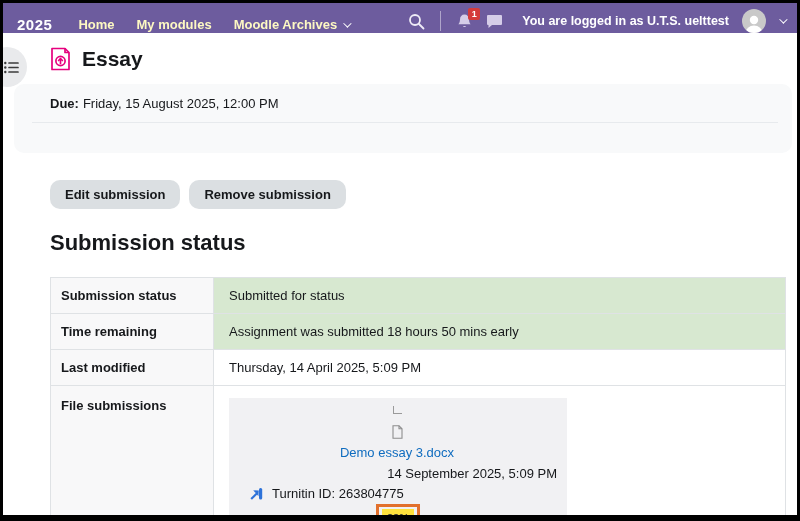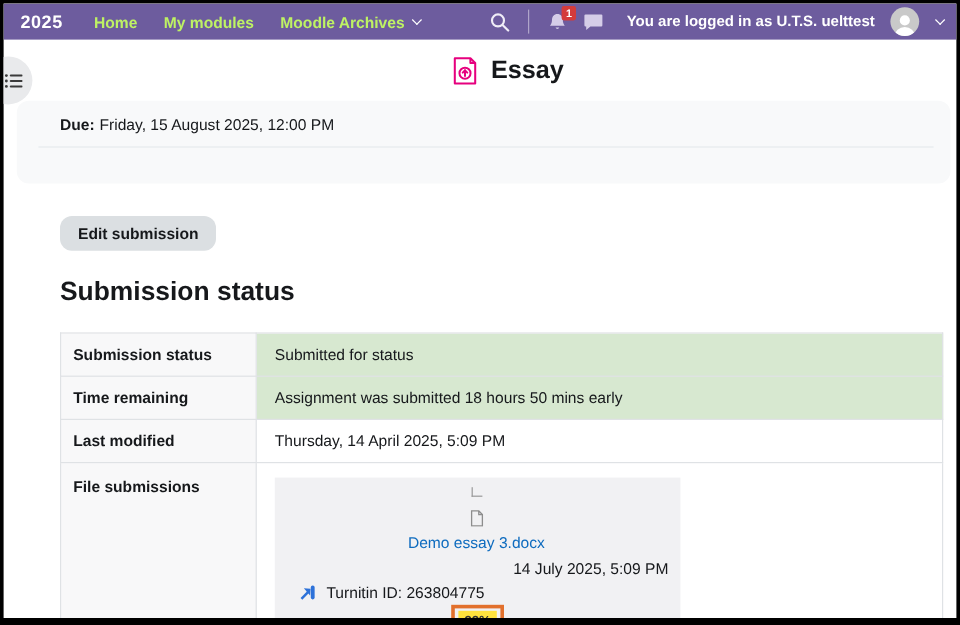--- a/index.html
+++ b/index.html
@@ -8,27 +8,27 @@
     position: relative;
     width: 800px; height: 521px;
     border: 3px solid #000; border-bottom-width: 6px;
     background: #fff; overflow: hidden;
     font-family: "Liberation Sans", sans-serif;
     font-size: 13px; color: #16181b;
   }
   
   .navbar {
     height: 30px; background: #6d5c9e;
-    display: flex; align-items: center; justify-content: space-between;
+    display: flex; align-items: flex-end; justify-content: space-between;
     padding: 0 12px 0 14px; color: #fff;
   }
   .nav-left { display: flex; align-items: center; }
   .brand { font-weight: 700; font-size: 15px; letter-spacing: .5px; margin-right: 26px; cursor: pointer; }
   .nav-links { display: flex; align-items: center; gap: 22px; }
-  .nav-link { font-size: 13px; font-weight: 600; color: #bef264; text-decoration: none; display: flex; align-items: center; gap: 6px; cursor: pointer; }
+  .nav-link { font-size: 13px; font-weight: 600; color: #fef9c3; text-decoration: none; display: flex; align-items: center; gap: 6px; cursor: pointer; }
   .chev-down { width: 6px; height: 6px; border-right: 1.6px solid #fff; border-bottom: 1.6px solid #fff; transform: rotate(45deg) translateY(-2px); display: inline-block; }
   .nav-right { display: flex; align-items: center; gap: 13px; }
   .nav-divider { width: 1px; height: 20px; background: rgba(255,255,255,.45); margin: 0 2px; }
   .icon-btn { position: relative; display: flex; align-items: center; cursor: pointer; }
   .noti-badge {
     position: absolute; top: -5px; right: -7px;
     min-width: 12px; height: 12px; padding: 0 2px;
     background: #d43b3b; border-radius: 2px;
     color: #fff; font-size: 9px; font-weight: 700;
     display: flex; align-items: center; justify-content: center;
@@ -37,21 +37,21 @@
   .avatar { width: 24px; height: 24px; border-radius: 50%; background: #c9c9c9; overflow: hidden; display:flex; align-items:flex-end; justify-content:center; cursor: pointer; }
   
   .drawer-toggle {
     position: absolute; left: -16px; top: 44px;
     width: 40px; height: 40px; border-radius: 50%;
     background: #e9eaec; border: none; cursor: pointer;
     display: flex; align-items: center; justify-content: flex-end;
     padding-right: 8px; z-index: 5;
   }
   
-  .title-row { display: flex; align-items: center; gap: 11px; margin: 14px 0 0 47px; justify-content: center; }
+  .title-row { display: flex; align-items: center; gap: 11px; margin: 14px 0 0 47px; }
   .title-row h1 { font-size: 21px; font-weight: 700; color: #16181b; }
   
   .dates-panel {
     margin: 13px 0 0 11px; width: 778px; height: 69px;
     background: #f8f9fa; border-radius: 10px;
     padding: 9px 0 0 36px; line-height: 21px;
   }
   .dates-panel .lbl { font-weight: 700; margin-right: 4px; }
   .dates-divider { border: none; border-top: 1px solid #e7eaed; margin: 8px 14px 0 -18px; }
   
@@ -172,20 +172,21 @@
 
   <section class="dates-panel">
     <div>
       <span class="lbl">Due:</span><span>Friday, 15 August 2025, 12:00 PM</span>
     </div>
     <hr class="dates-divider">
   </section>
 
   <div class="actions">
     <button class="btn">Edit submission</button>
+    <button class="btn">Remove submission</button>
   </div>
 
   <h2 class="section-heading">Submission status</h2>
 
   <table class="status-table">
     <tbody>
       <tr class="plain-row">
         <td class="label-cell">Submission status</td>
         <td class="value-cell green">Submitted for status</td>
       </tr>
@@ -203,21 +204,21 @@
           <div class="file-box">
             <div class="file-line1">
               <span class="tree-connector"></span>
               <span>
                 <svg width="11" height="14" viewBox="0 0 11 14">
                     <path d="M1 .8h6l3 3v9.4H1z" fill="none" stroke="#8d8d8d" stroke-width="1.1"></path>
                     <path d="M7 .8v3h3" fill="none" stroke="#8d8d8d" stroke-width="1.1"></path>
                   </svg>
               </span>
               <a class="file-link">Demo essay 3.docx</a>
-              <span class="file-date">14 July 2025, 5:09 PM</span>
+              <span class="file-date">14 September 2025, 5:09 PM</span>
             </div>
             <div class="file-line2">
               <span>
                 <svg width="14" height="14" viewBox="0 0 14 14">
                     <rect x="10" y="1" width="3.2" height="11.5" rx="1.5" fill="#2d72d9"></rect>
                     <line x1="2.2" y1="12" x2="8.3" y2="5.9" stroke="#2d72d9" stroke-width="2.1"></line>
                     <polygon points="4.2,3.2 9.8,3.6 9.4,9.2" fill="#2d72d9"></polygon>
                   </svg>
               </span>
               <span>Turnitin ID: 263804775</span>

